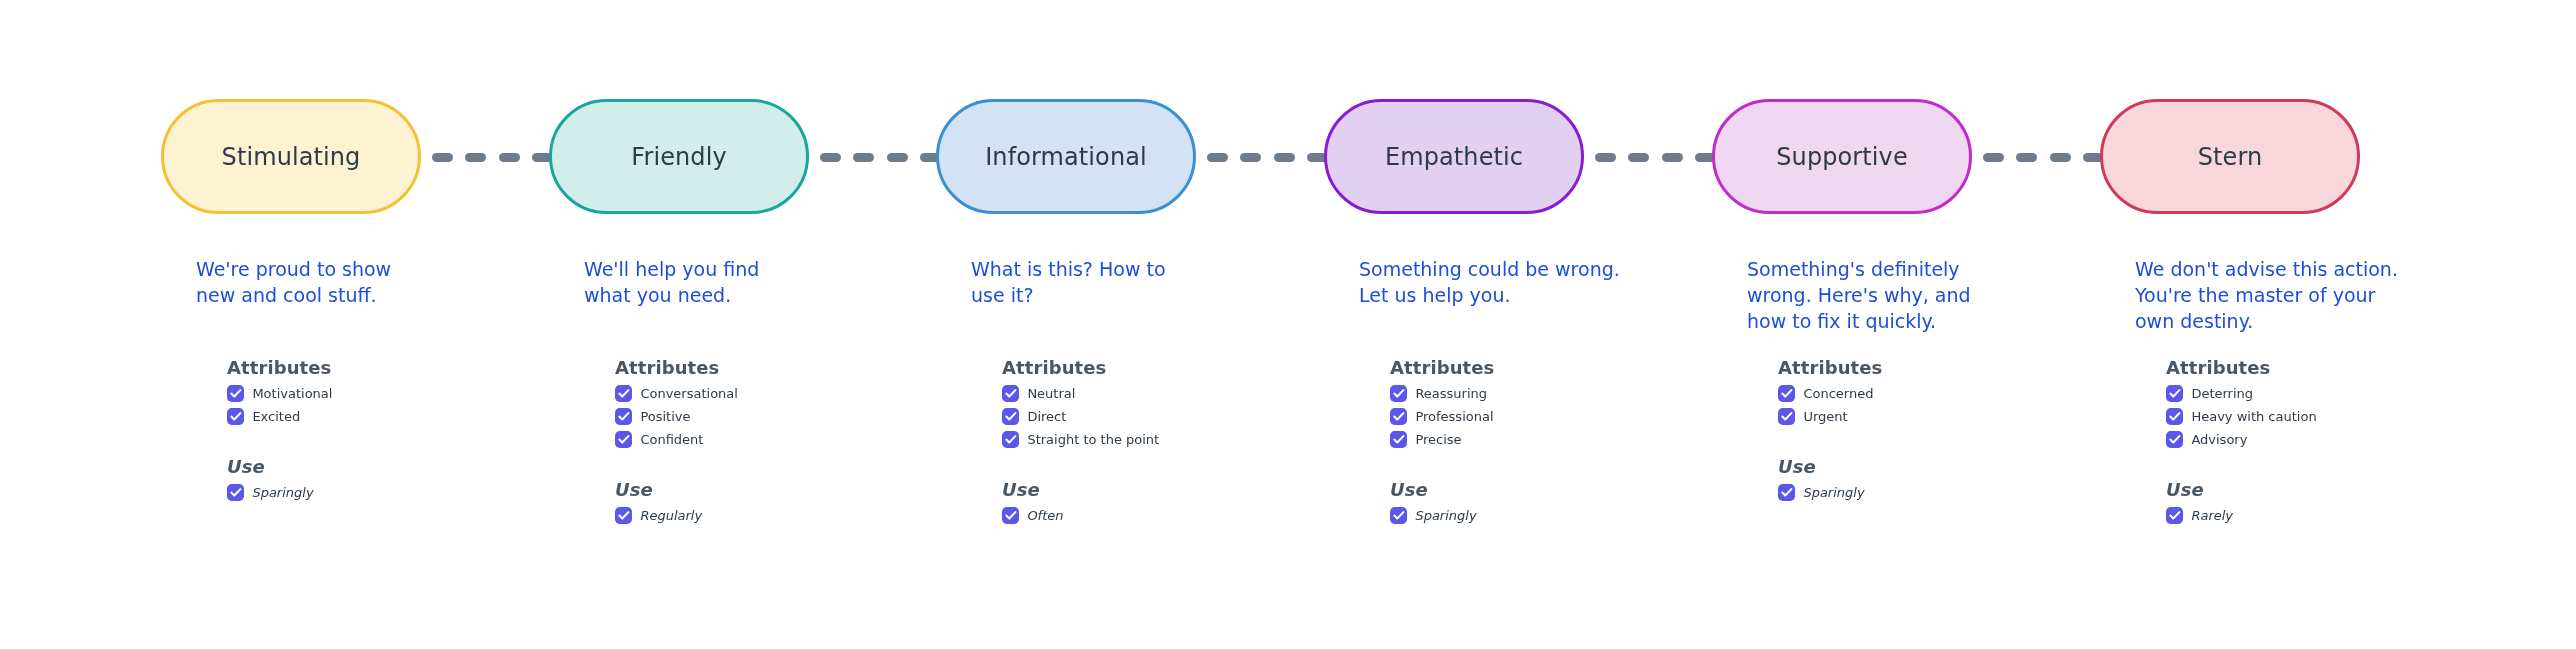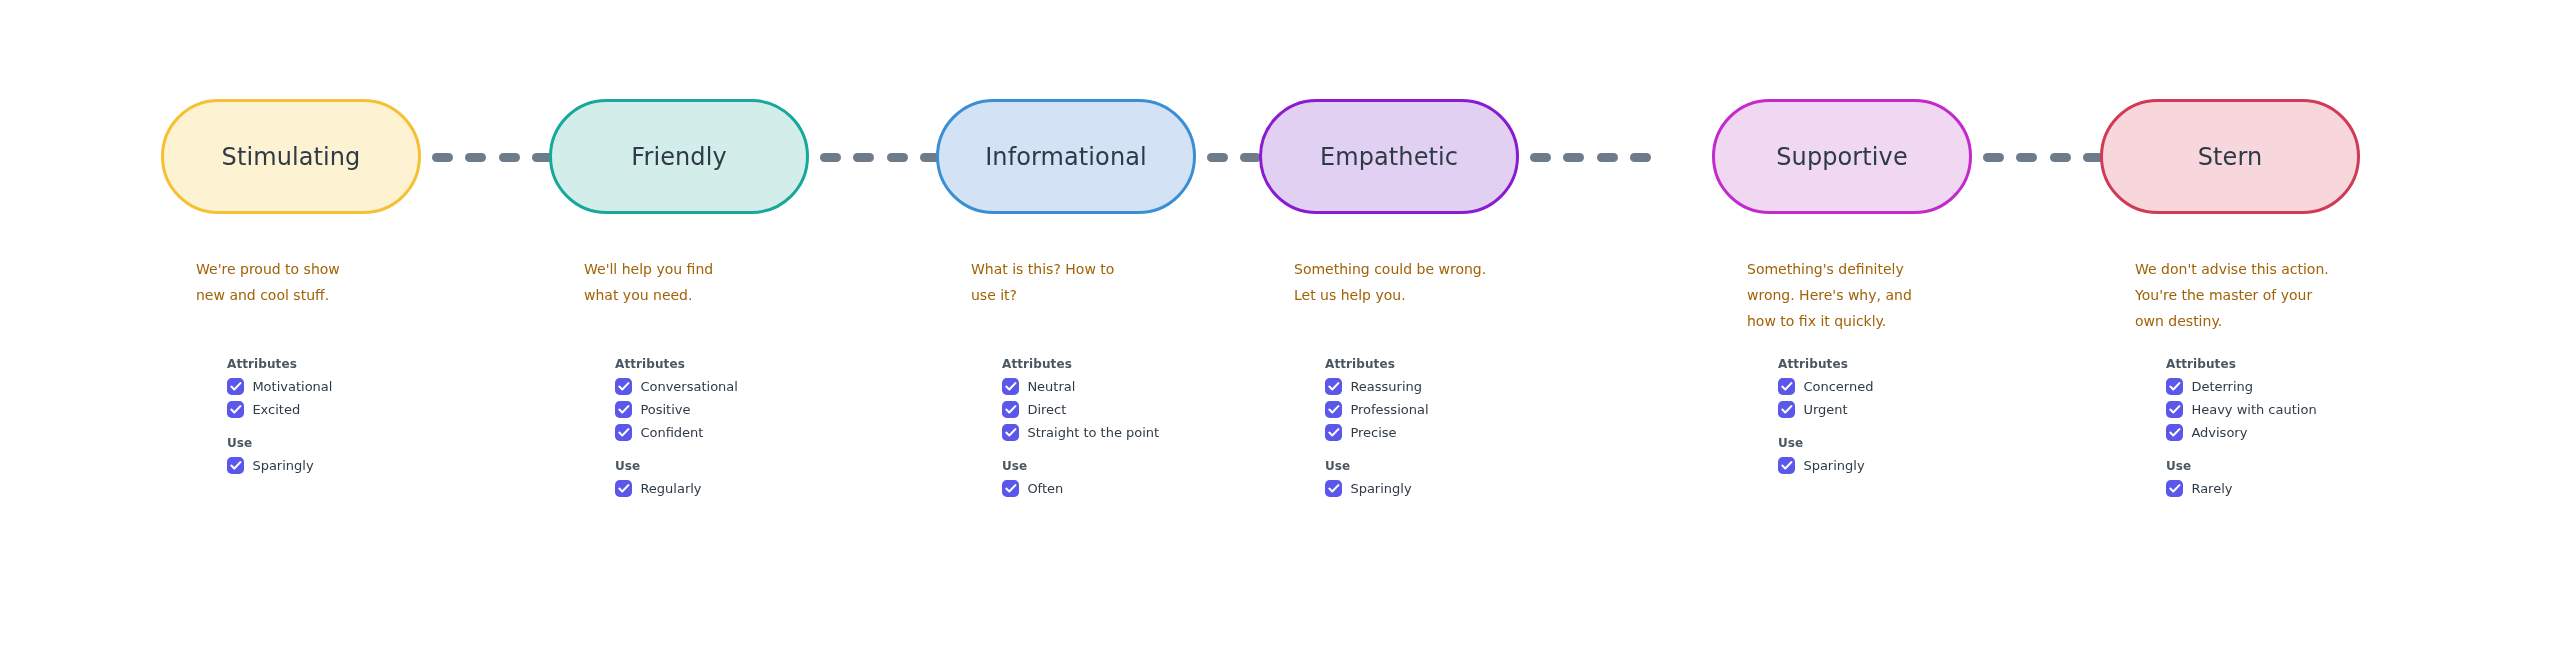--- a/index.html
+++ b/index.html
@@ -69,39 +69,40 @@
     border-radius: 4.7px;
     background: #6e7b8a;
   }
 
   
   .desc {
     position: absolute;
     left: 35px;
     top: 256px;
     width: 288px;
-    font-size: 14px;
+    font-size: 19px;
     line-height: 26px;
-    color: #a16207;
+    color: #1d4ed8;
     font-weight: 400;
     white-space: pre-line;
   }
 
   
   .groups {
     position: absolute;
     left: 66px;
     top: 357px;
     width: 309px;
   }
   .group + .group {
-    margin-top: 15px;
+    margin-top: 28px;
+    font-style: italic;
   }
   .group-title {
-    font-size: 12px;
+    font-size: 18px;
     font-weight: bold;
     color: #4a5763;
     letter-spacing: 0.1px;
     margin-bottom: 4px;
   }
   .check-row {
     display: flex;
     align-items: center;
     height: 23px;
   }
@@ -277,21 +278,21 @@
             <span class="checkbox">
               <svg viewBox="0 0 18 16" xmlns="http://www.w3.org/2000/svg" aria-hidden="true">
                 <path d="M2 8.4 L6.4 12.6 L15.6 3.2" fill="none" stroke="#ffffff" stroke-width="3.1" stroke-linecap="round" stroke-linejoin="round"></path>
               </svg>
             </span>
             <span class="check-label">Often</span>
           </div>
         </div>
       </div>
     </div>
-    <div class="col" style="left: 1259px;">
+    <div class="col" style="left: 1324px;">
       <div class="pill" style="background: rgb(226, 208, 242); border-color: rgb(138, 27, 208);">
         <span class="pill-label">Empathetic</span>
       </div>
       <div class="connector">
         <span class="dash" style="background: rgb(110, 123, 138);"></span>
         <span class="dash" style="background: rgb(110, 123, 138);"></span>
         <span class="dash" style="background: rgb(110, 123, 138);"></span>
         <span class="dash" style="background: rgb(110, 123, 138);"></span>
       </div>
       <div class="desc">Something could be wrong.

